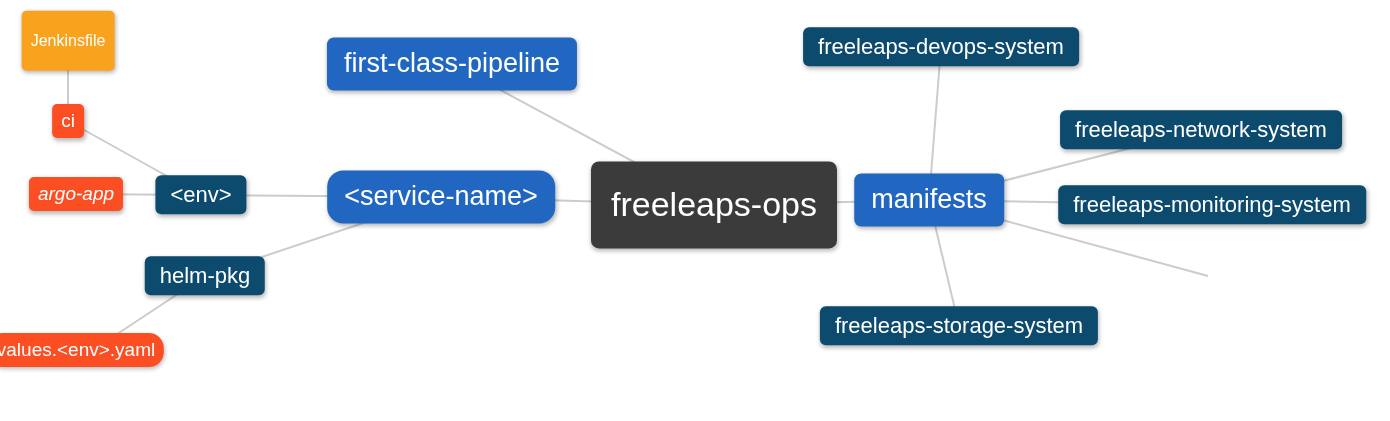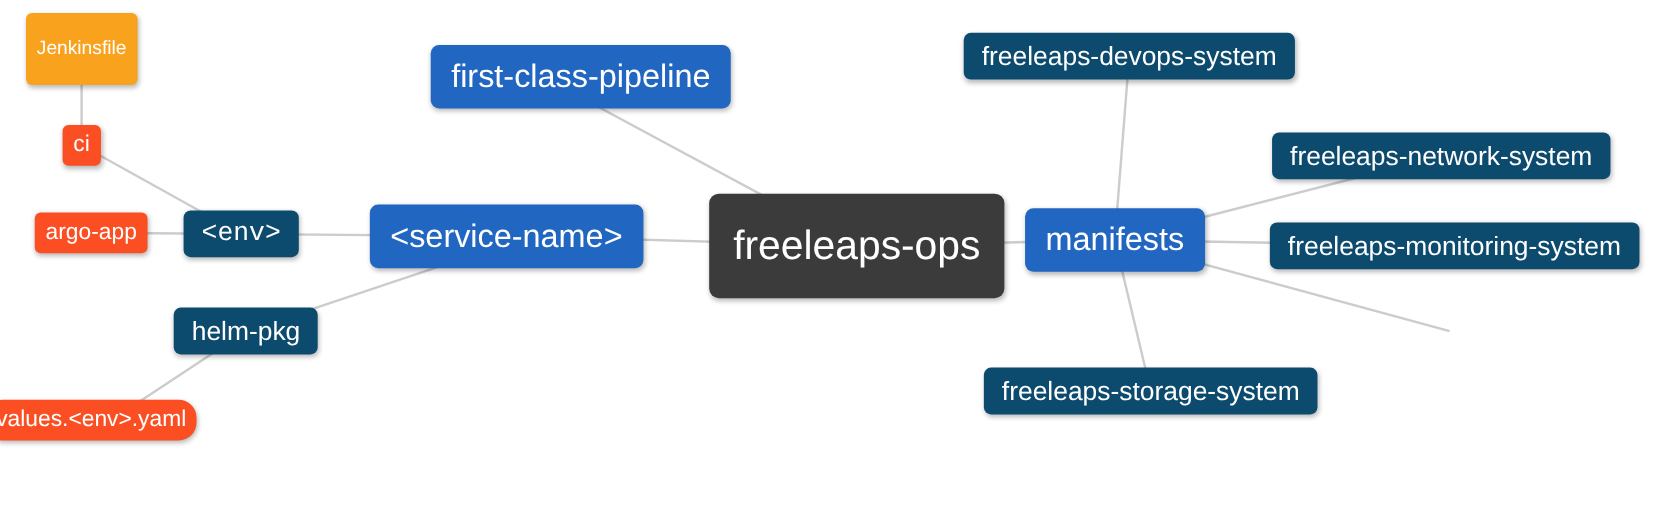--- a/index.html
+++ b/index.html
@@ -86,29 +86,29 @@
     <line x1="714" y1="205" x2="929" y2="200"></line>
     <line x1="929" y1="200" x2="941" y2="47"></line>
     <line x1="929" y1="200" x2="1201" y2="130"></line>
     <line x1="929" y1="200" x2="1212" y2="205"></line>
     <line x1="929" y1="200" x2="1208" y2="276"></line>
     <line x1="929" y1="200" x2="959" y2="326"></line>
   </svg>
 
   <div class="node lvl-root" style="left:714px;  top:205px;">freeleaps-ops</div>
 
-  <div class="node lvl-1" style="left:452px;  top:64px;margin-left:32px;">first-class-pipeline</div>
-  <div class="node lvl-1" style="left:422px;  top:197px;">&lt;service-name&gt;</div>
+  <div class="node lvl-1" style="left:452px;  top:64px;">first-class-pipeline</div>
+  <div class="node lvl-1" style="left:441px;  top:197px;border-radius:16px;">&lt;service-name&gt;</div>
   <div class="node lvl-1" style="left:929px;  top:200px;">manifests</div>
 
-  <div class="node lvl-2" style="left:201px;  top:195px;font-family:Liberation Mono, monospace;">&lt;env&gt;</div>
+  <div class="node lvl-2" style="left:201px;  top:195px;">&lt;env&gt;</div>
   <div class="node lvl-2" style="left:205px;  top:276px;text-align:right;">helm-pkg</div>
 
   <div class="node lvl-3" style="left:68px;   top:121px;">ci</div>
-  <div class="node lvl-3" style="left:76px;   top:194px;">argo-app</div>
+  <div class="node lvl-3" style="left:76px;   top:194px;font-style:italic;">argo-app</div>
   <div class="node lvl-3" style="left:76px;   top:350px;border-radius:15px;">values.&lt;env&gt;.yaml</div>
 
   <div class="node lvl-4" style="left:68px;   top:41px;">Jenkinsfile</div>
 
   <div class="node lvl-2" style="left:941px;  top:47px;">freeleaps-devops-system</div>
   <div class="node lvl-2" style="left:1212px; top:205px;">freeleaps-monitoring-system</div>
   <div class="node lvl-2" style="left:1201px; top:130px;">freeleaps-network-system</div>
   <div class="node lvl-2" style="left:959px;  top:326px;">freeleaps-storage-system</div>
 
 </div>

